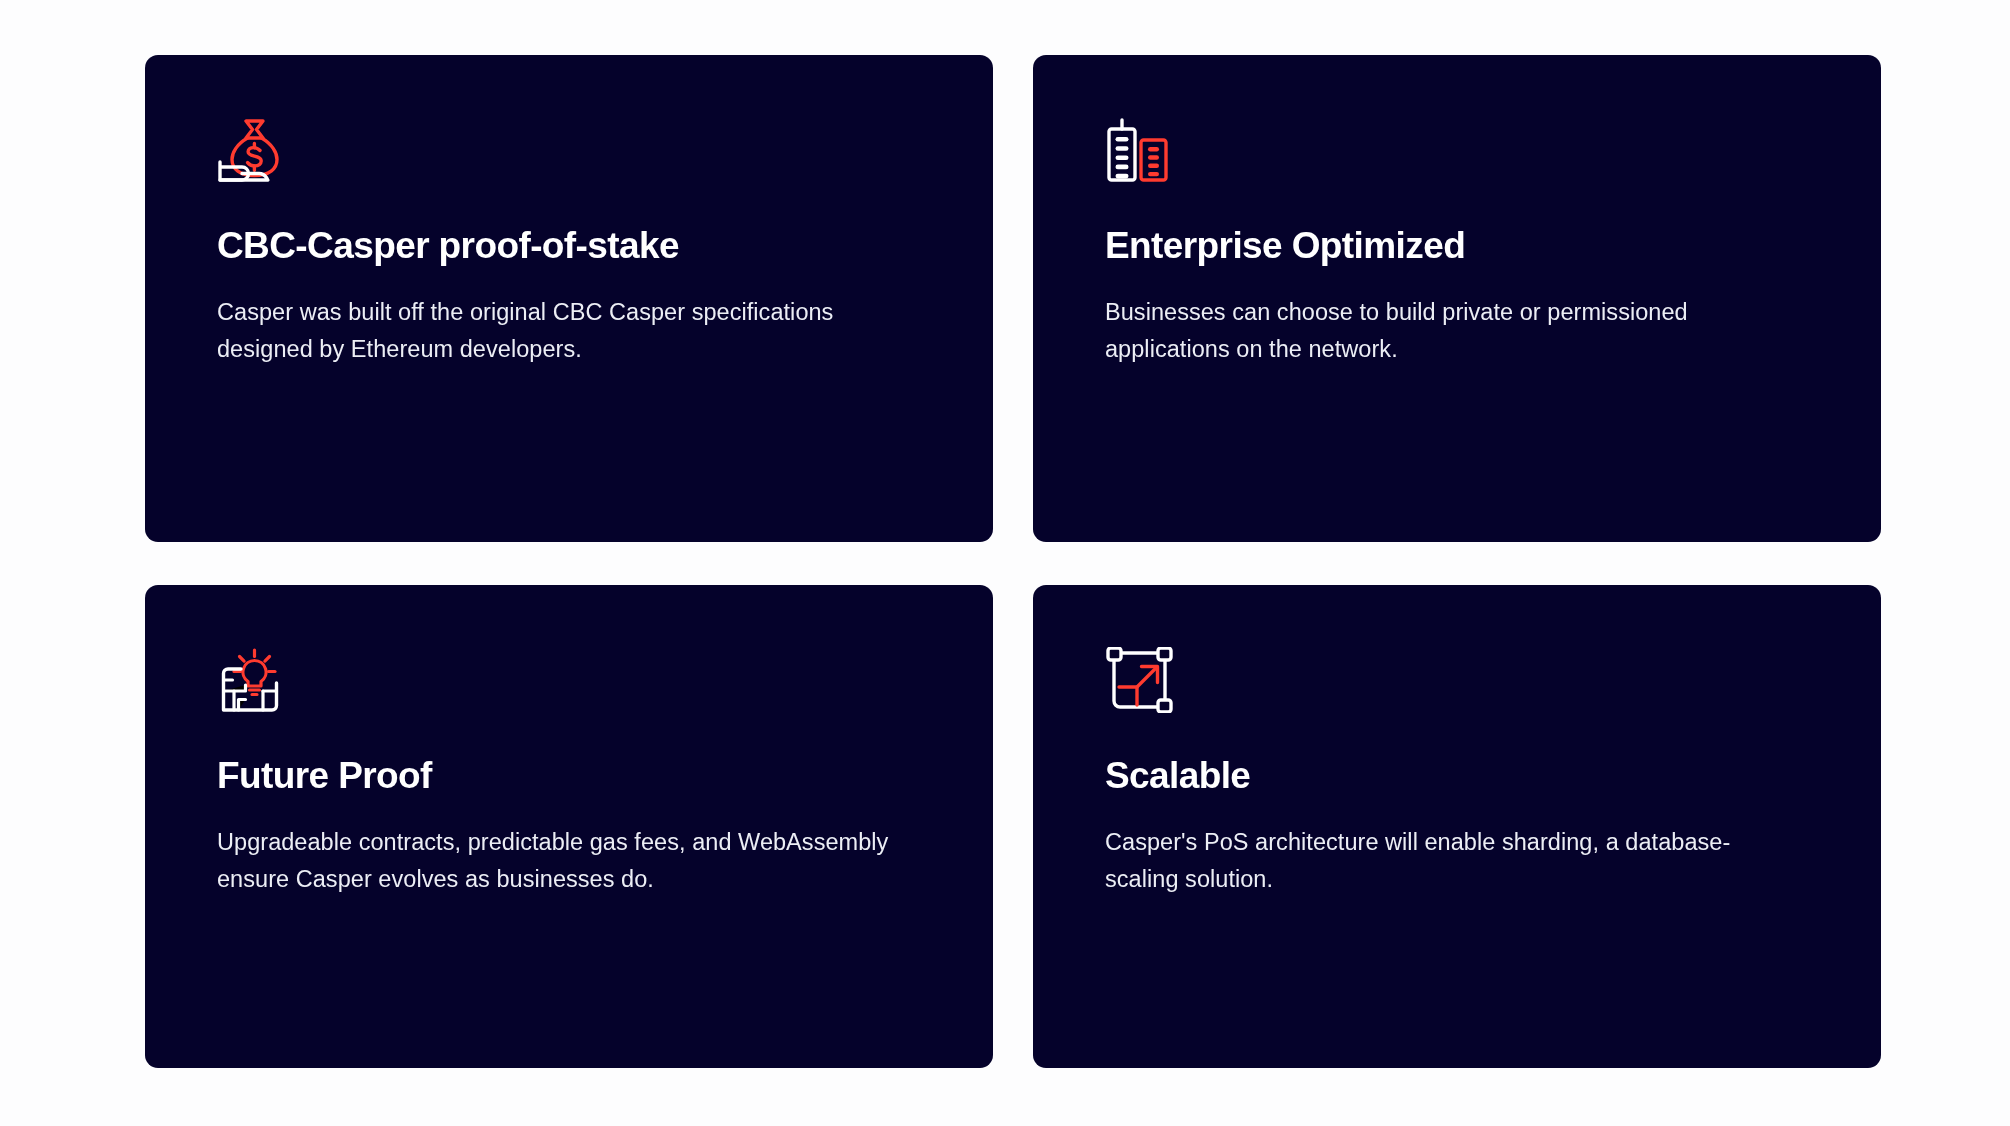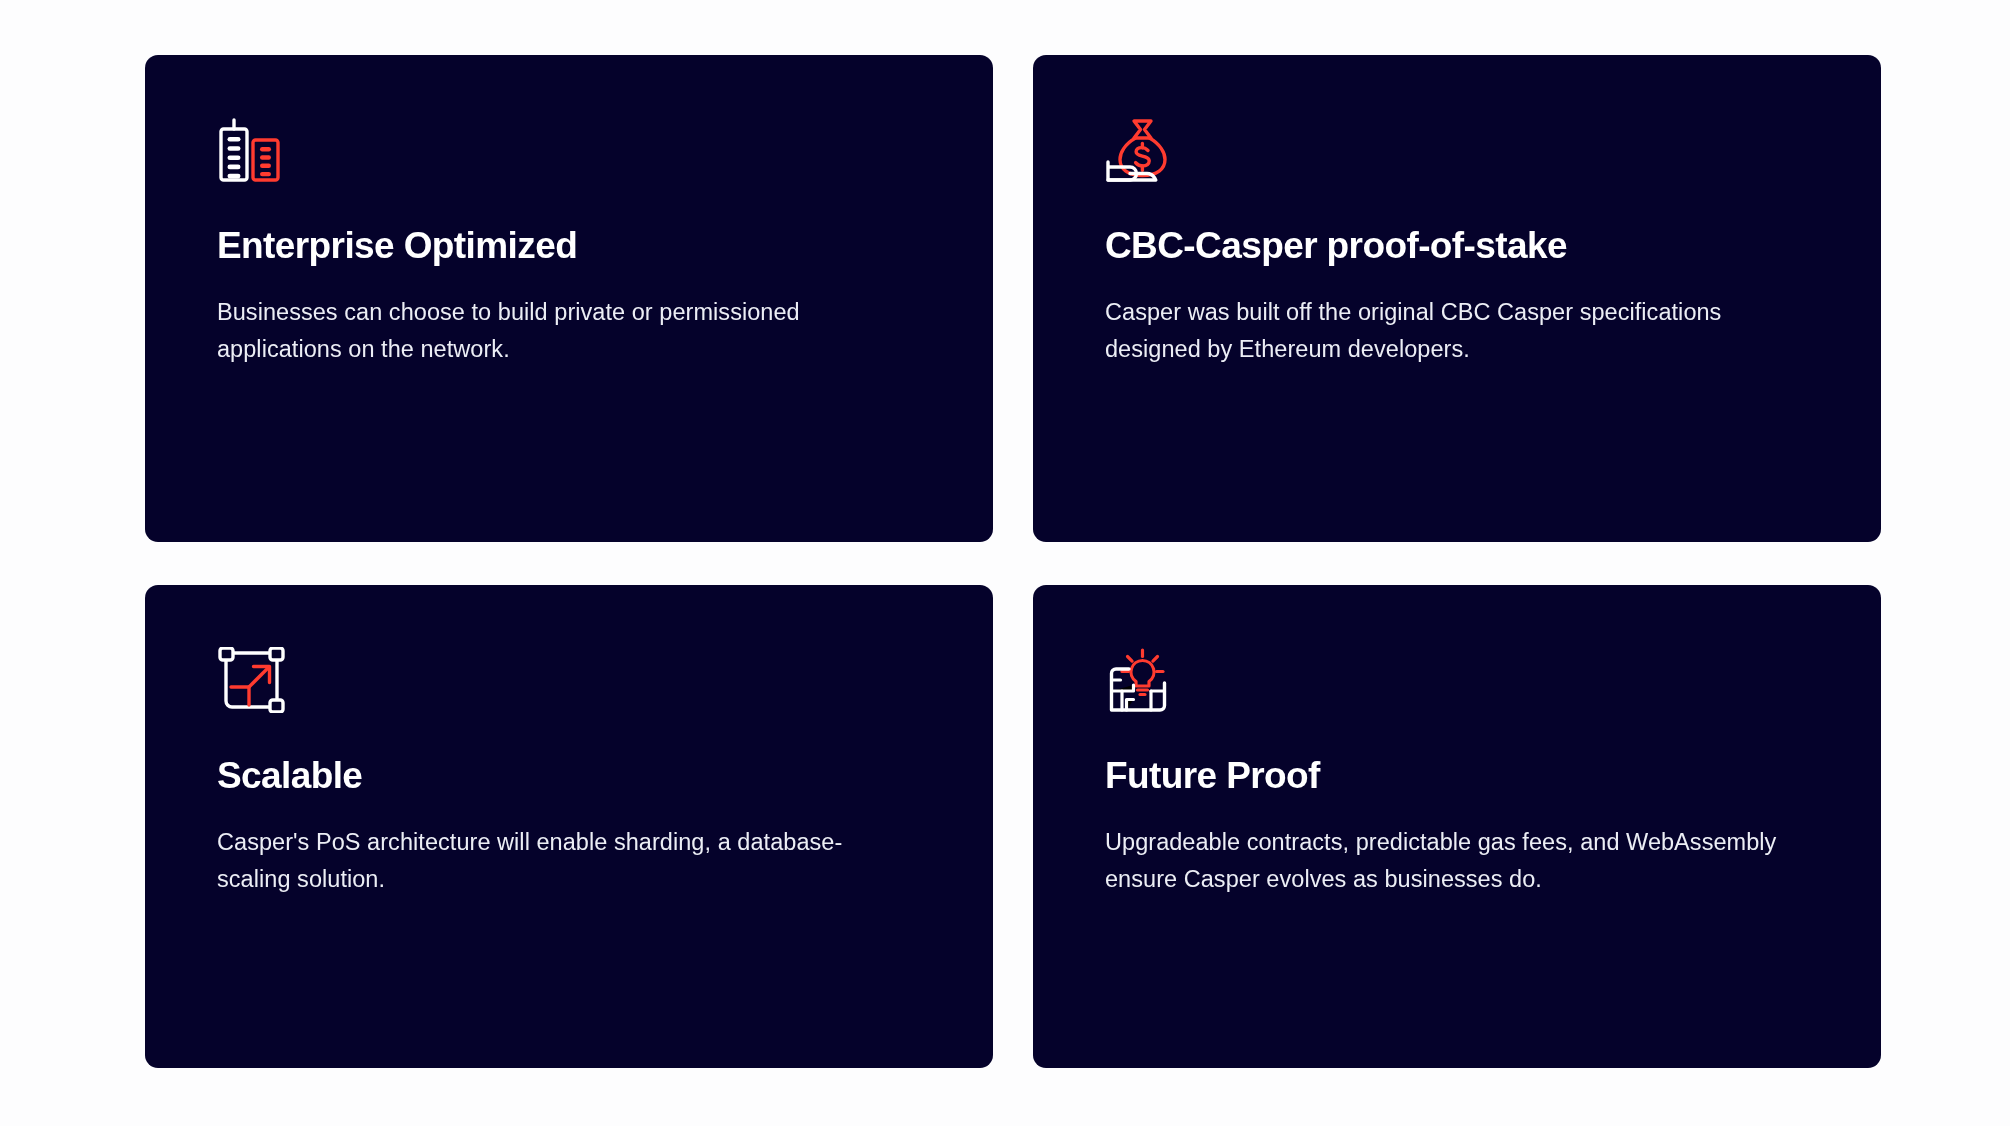--- a/index.html
+++ b/index.html
@@ -77,46 +77,20 @@
 </style>
 </head>
 <body>
 
 <div class="features-section">
 
   <div class="feature-card">
     <div class="card-icon">
       <svg viewBox="0 0 74 66" xmlns="http://www.w3.org/2000/svg" aria-hidden="true">
 
-        <path d="M17 3 v9" class="st-white" stroke-width="3.4" stroke-linecap="round"></path>
-
-        <rect x="4" y="12" width="26" height="51" rx="2.6" fill="none" class="st-white" stroke-width="3.4"></rect>
-
-        <rect x="10.5" y="20" width="13" height="4.6" rx="2.3" class="fl-white"></rect>
-        <rect x="10.5" y="29.2" width="13" height="4.6" rx="2.3" class="fl-white"></rect>
-        <rect x="10.5" y="38.4" width="13" height="4.6" rx="2.3" class="fl-white"></rect>
-        <rect x="10.5" y="47.6" width="13" height="4.6" rx="2.3" class="fl-white"></rect>
-        <rect x="10.5" y="56.8" width="13" height="4.6" rx="2.3" class="fl-white"></rect>
-
-        <rect x="36" y="23" width="25" height="40" rx="2.6" fill="none" class="st-red" stroke-width="3.4"></rect>
-
-        <rect x="43" y="30" width="11" height="4.4" rx="2.2" class="fl-red"></rect>
-        <rect x="43" y="38.3" width="11" height="4.4" rx="2.2" class="fl-red"></rect>
-        <rect x="43" y="46.6" width="11" height="4.4" rx="2.2" class="fl-red"></rect>
-        <rect x="43" y="54.9" width="11" height="4.4" rx="2.2" class="fl-red"></rect>
-      </svg>
-    </div>
-    <h3 class="card-title">Enterprise Optimized</h3>
-    <p class="card-desc">Businesses can choose to build private or permissioned applications on the network.</p>
-  </div>
-
-  <div class="feature-card">
-    <div class="card-icon">
-      <svg viewBox="0 0 74 66" xmlns="http://www.w3.org/2000/svg" aria-hidden="true">
-
         <path d="M29 4 h17 l-6.5 8.5 6.5 8.5 h-17 l6.5 -8.5 z" fill="none" class="st-red" stroke-width="3.4" stroke-linejoin="round" stroke-linecap="round"></path>
 
         <path d="M30.5 21 C20 27 15 35.5 15 42.5 C15 52 23 58.5 37.5 58.5
                  C52 58.5 60 52 60 42.5 C60 35.5 55 27 44.5 21" fill="none" class="st-red" stroke-width="3.4" stroke-linejoin="round" stroke-linecap="round"></path>
 
         <path d="M43 33.5 C41 31.3 38.8 30.6 36.6 30.6 C33.4 30.6 31.1 32.2 31.1 34.8
                  C31.1 40.6 44.2 37.6 44.2 44.1 C44.2 46.9 41.6 48.9 37.8 48.9
                  C35 48.9 32.4 47.9 30.6 45.6" fill="none" class="st-red" stroke-width="3.4" stroke-linecap="round" stroke-linejoin="round"></path>
         <path d="M37.4 26.5 v4.2 M37.4 48.9 v4.3" class="st-red" stroke-width="3.4" stroke-linecap="round"></path>
 
@@ -125,34 +99,40 @@
       </svg>
     </div>
     <h3 class="card-title">CBC-Casper proof-of-stake</h3>
     <p class="card-desc">Casper was built off the original CBC Casper specifications designed by Ethereum developers.</p>
   </div>
 
   <div class="feature-card">
     <div class="card-icon">
       <svg viewBox="0 0 74 66" xmlns="http://www.w3.org/2000/svg" aria-hidden="true">
 
-        <rect x="9" y="6" width="51" height="54" rx="6" fill="none" class="st-white" stroke-width="3.4"></rect>
+        <path d="M17 3 v9" class="st-white" stroke-width="3.4" stroke-linecap="round"></path>
 
-        <rect x="3" y="1" width="13" height="12" rx="2.8" fill="#05022b" class="st-white" stroke-width="3.4"></rect>
-        <rect x="53" y="1" width="13" height="12" rx="2.8" fill="#05022b" class="st-white" stroke-width="3.4"></rect>
-        <rect x="53" y="53" width="13" height="12" rx="2.8" fill="#05022b" class="st-white" stroke-width="3.4"></rect>
+        <rect x="4" y="12" width="26" height="51" rx="2.6" fill="none" class="st-white" stroke-width="3.4"></rect>
 
-        <path d="M14 40 h18 M32 40 v18" fill="none" class="st-red" stroke-width="3.4" stroke-linecap="round"></path>
+        <rect x="10.5" y="20" width="13" height="4.6" rx="2.3" class="fl-white"></rect>
+        <rect x="10.5" y="29.2" width="13" height="4.6" rx="2.3" class="fl-white"></rect>
+        <rect x="10.5" y="38.4" width="13" height="4.6" rx="2.3" class="fl-white"></rect>
+        <rect x="10.5" y="47.6" width="13" height="4.6" rx="2.3" class="fl-white"></rect>
+        <rect x="10.5" y="56.8" width="13" height="4.6" rx="2.3" class="fl-white"></rect>
 
-        <path d="M32 40 L51 21" fill="none" class="st-red" stroke-width="3.4" stroke-linecap="round"></path>
-        <path d="M36.5 19.5 H52.5 V35.5" fill="none" class="st-red" stroke-width="3.4" stroke-linecap="round" stroke-linejoin="round"></path>
+        <rect x="36" y="23" width="25" height="40" rx="2.6" fill="none" class="st-red" stroke-width="3.4"></rect>
+
+        <rect x="43" y="30" width="11" height="4.4" rx="2.2" class="fl-red"></rect>
+        <rect x="43" y="38.3" width="11" height="4.4" rx="2.2" class="fl-red"></rect>
+        <rect x="43" y="46.6" width="11" height="4.4" rx="2.2" class="fl-red"></rect>
+        <rect x="43" y="54.9" width="11" height="4.4" rx="2.2" class="fl-red"></rect>
       </svg>
     </div>
-    <h3 class="card-title">Scalable</h3>
-    <p class="card-desc">Casper's PoS architecture will enable sharding, a database-scaling solution.</p>
+    <h3 class="card-title">Enterprise Optimized</h3>
+    <p class="card-desc">Businesses can choose to build private or permissioned applications on the network.</p>
   </div>
 
   <div class="feature-card">
     <div class="card-icon">
       <svg viewBox="0 0 74 66" xmlns="http://www.w3.org/2000/svg" aria-hidden="true">
 
         <path d="M37.5 3 v6.5" class="st-red" stroke-width="3.2" stroke-linecap="round"></path>
         <path d="M22.5 9.5 l4.6 4.6" class="st-red" stroke-width="3.2" stroke-linecap="round"></path>
         <path d="M52.5 9.5 l-4.6 4.6" class="st-red" stroke-width="3.2" stroke-linecap="round"></path>
         <path d="M17 24.5 h6.5" class="st-red" stroke-width="3.2" stroke-linecap="round"></path>
@@ -169,13 +149,33 @@
         <path d="M17 44 v19" class="st-white" stroke-width="3.2" stroke-linecap="round"></path>
         <path d="M28.5 52.5 h-7 v10.5" class="st-white" stroke-width="3.2" stroke-linecap="round" stroke-linejoin="round"></path>
         <path d="M46 44 h13.5" class="st-white" stroke-width="3.2" stroke-linecap="round"></path>
         <path d="M46 44 v19" class="st-white" stroke-width="3.2" stroke-linecap="round"></path>
       </svg>
     </div>
     <h3 class="card-title">Future Proof</h3>
     <p class="card-desc">Upgradeable contracts, predictable gas fees, and WebAssembly ensure Casper evolves as businesses do.</p>
   </div>
 
+  <div class="feature-card">
+    <div class="card-icon">
+      <svg viewBox="0 0 74 66" xmlns="http://www.w3.org/2000/svg" aria-hidden="true">
+
+        <rect x="9" y="6" width="51" height="54" rx="6" fill="none" class="st-white" stroke-width="3.4"></rect>
+
+        <rect x="3" y="1" width="13" height="12" rx="2.8" fill="#05022b" class="st-white" stroke-width="3.4"></rect>
+        <rect x="53" y="1" width="13" height="12" rx="2.8" fill="#05022b" class="st-white" stroke-width="3.4"></rect>
+        <rect x="53" y="53" width="13" height="12" rx="2.8" fill="#05022b" class="st-white" stroke-width="3.4"></rect>
+
+        <path d="M14 40 h18 M32 40 v18" fill="none" class="st-red" stroke-width="3.4" stroke-linecap="round"></path>
+
+        <path d="M32 40 L51 21" fill="none" class="st-red" stroke-width="3.4" stroke-linecap="round"></path>
+        <path d="M36.5 19.5 H52.5 V35.5" fill="none" class="st-red" stroke-width="3.4" stroke-linecap="round" stroke-linejoin="round"></path>
+      </svg>
+    </div>
+    <h3 class="card-title">Scalable</h3>
+    <p class="card-desc">Casper's PoS architecture will enable sharding, a database-scaling solution.</p>
+  </div>
+
 </div>
 
 </body></html>

